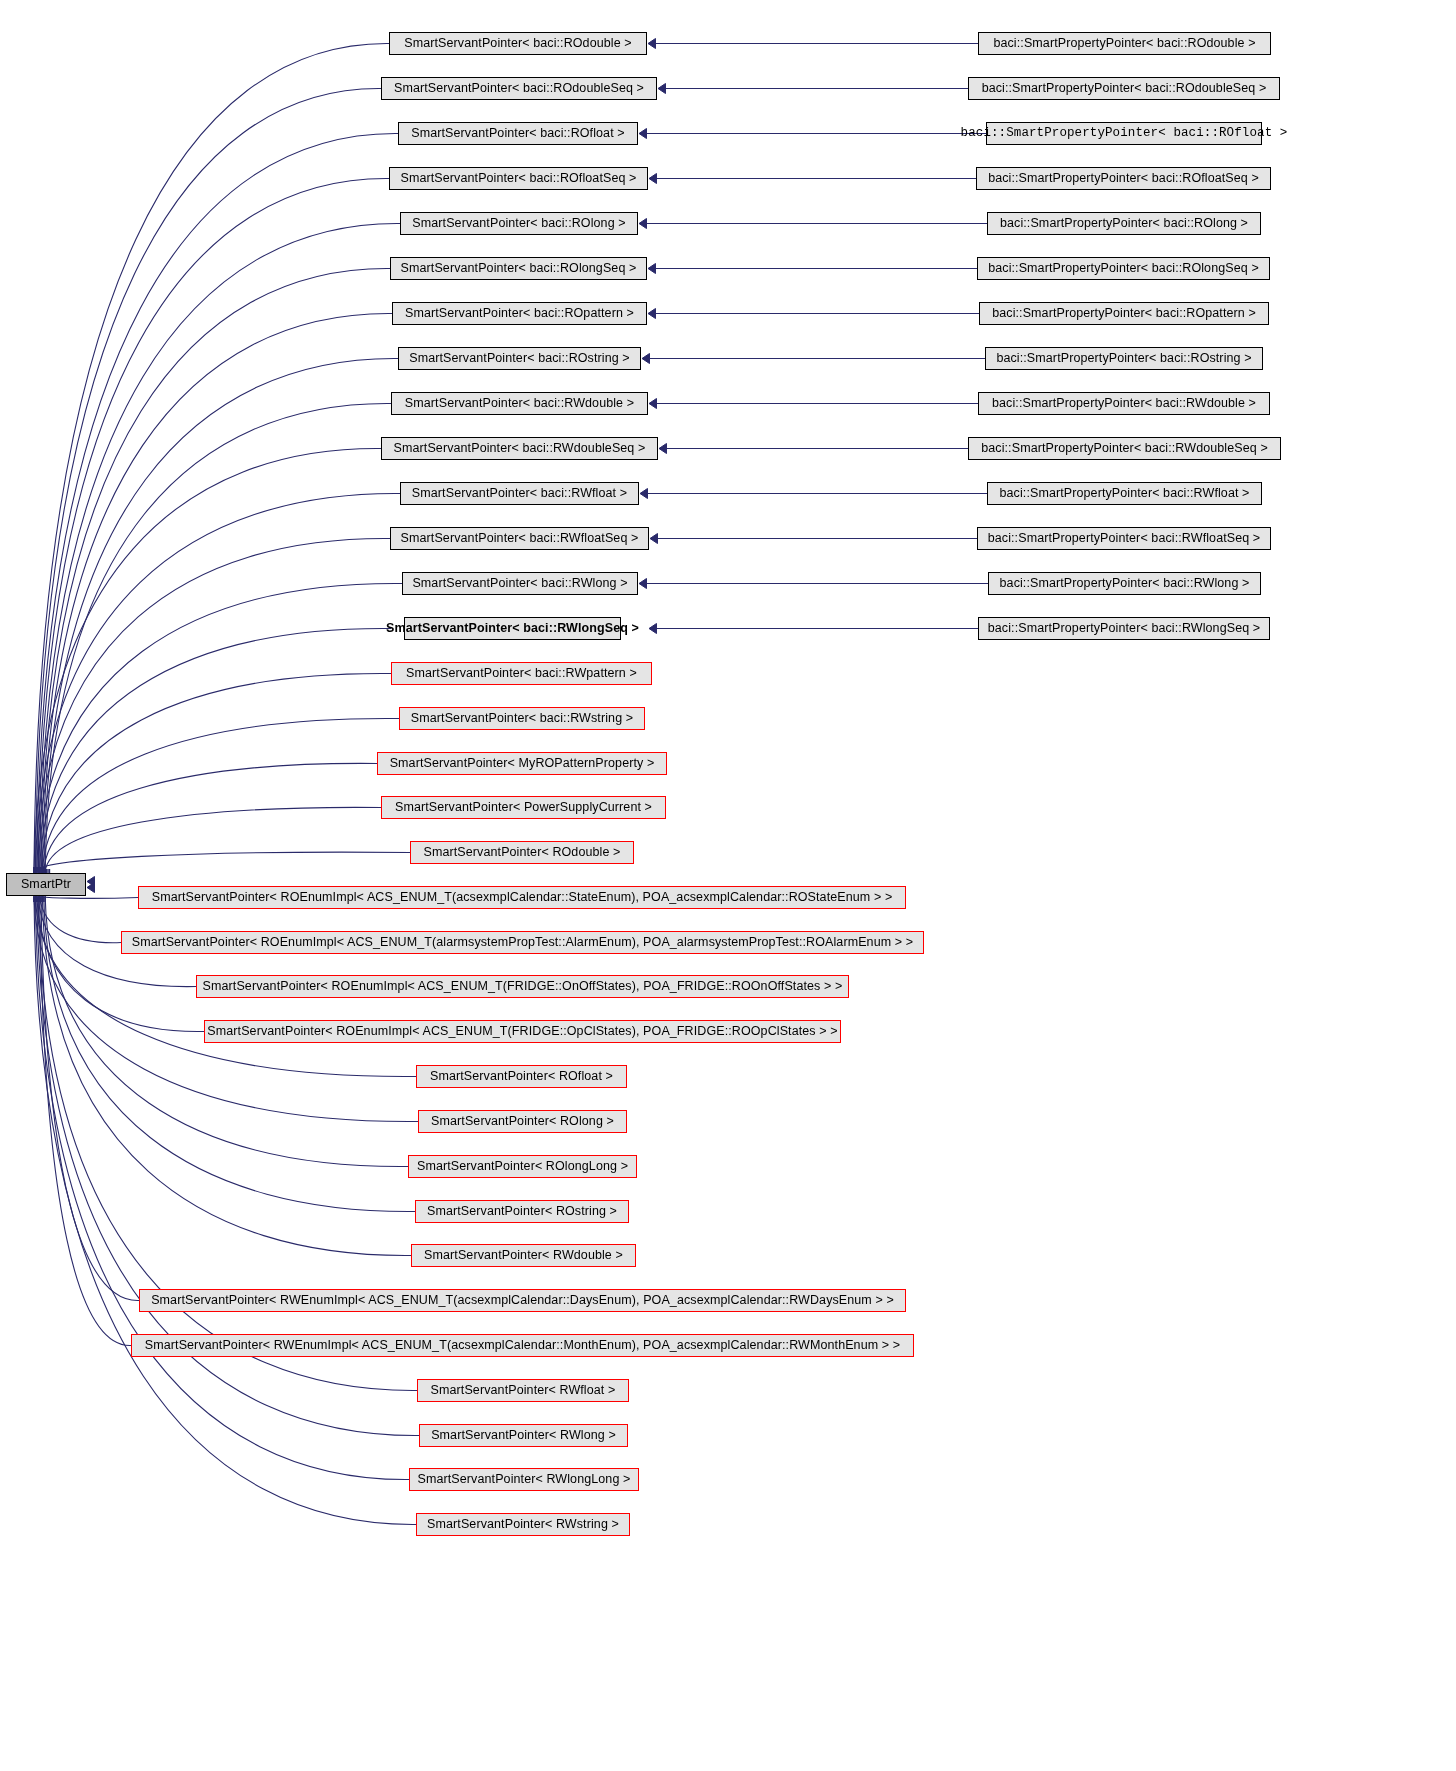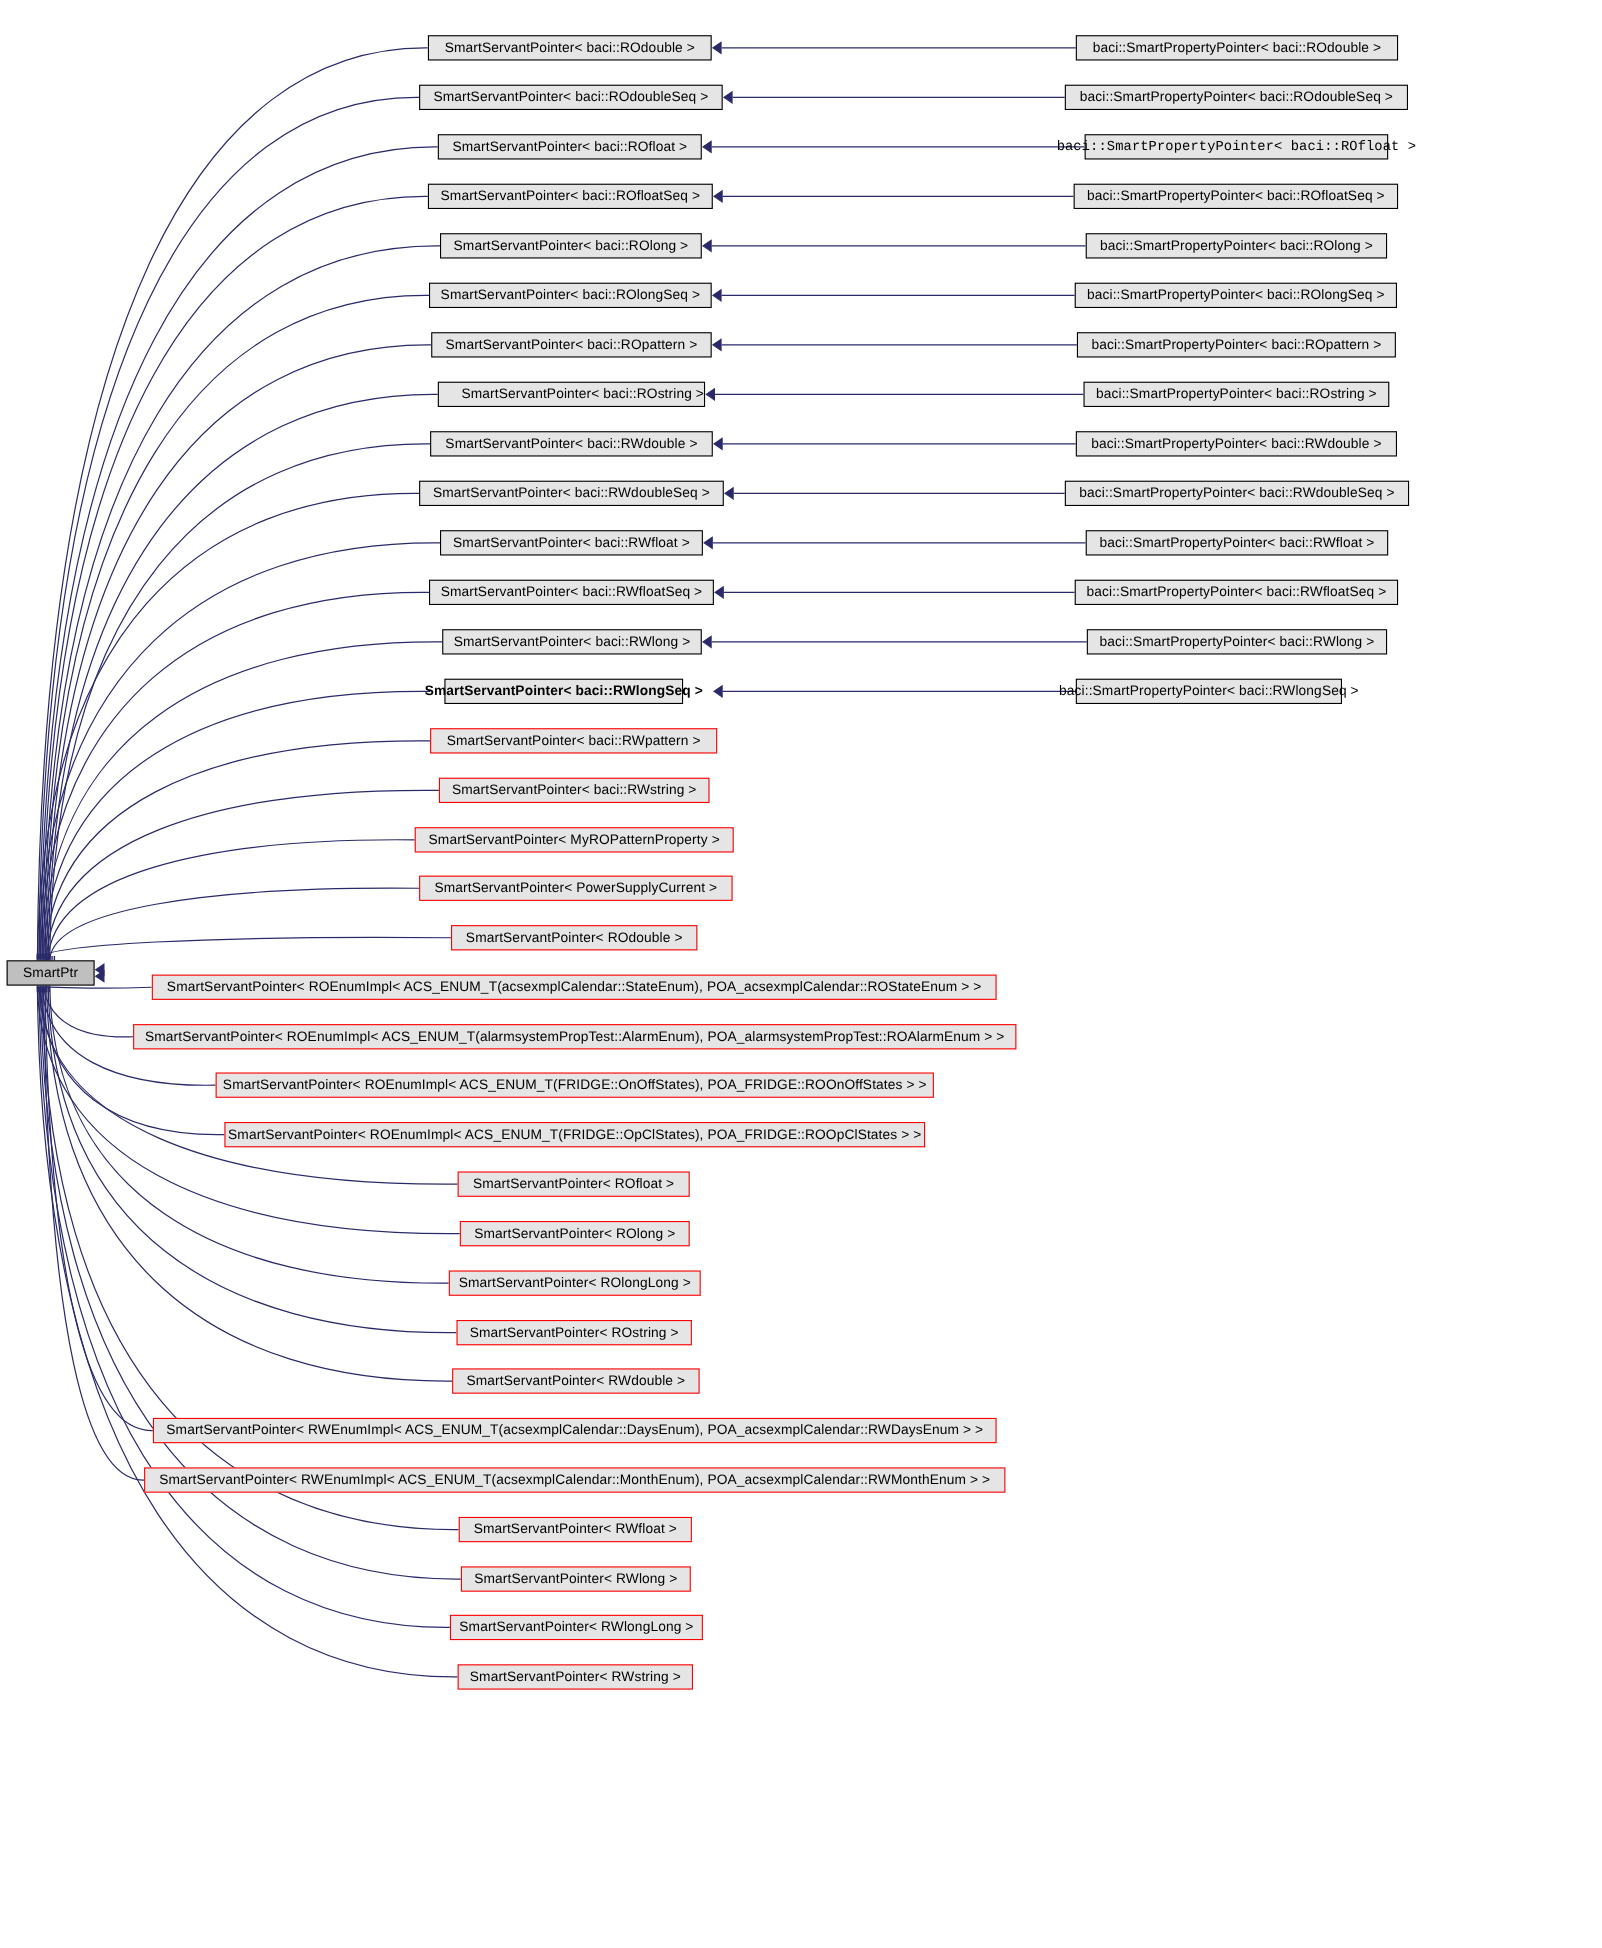--- a/index.html
+++ b/index.html
@@ -177,21 +177,21 @@
     </div>
     <div class="node" style="left: 400px; top: 212px; width: 238px;">
       <span class="node-label">SmartServantPointer&lt; baci::ROlong &gt;</span>
     </div>
     <div class="node" style="left: 390px; top: 257px; width: 257px;">
       <span class="node-label">SmartServantPointer&lt; baci::ROlongSeq &gt;</span>
     </div>
     <div class="node" style="left: 392px; top: 302px; width: 255px;">
       <span class="node-label">SmartServantPointer&lt; baci::ROpattern &gt;</span>
     </div>
-    <div class="node" style="left: 398px; top: 347px; width: 243px; justify-content: flex-end;">
+    <div class="node" style="left: 398px; top: 347px; width: 243px;">
       <span class="node-label">SmartServantPointer&lt; baci::ROstring &gt;</span>
     </div>
     <div class="node" style="left: 391px; top: 392px; width: 257px;">
       <span class="node-label">SmartServantPointer&lt; baci::RWdouble &gt;</span>
     </div>
     <div class="node" style="left: 381px; top: 437px; width: 277px;">
       <span class="node-label">SmartServantPointer&lt; baci::RWdoubleSeq &gt;</span>
     </div>
     <div class="node" style="left: 400px; top: 482px; width: 239px;">
       <span class="node-label">SmartServantPointer&lt; baci::RWfloat &gt;</span>
@@ -297,16 +297,16 @@
     </div>
     <div class="node" style="left: 987px; top: 482px; width: 275px;">
       <span class="node-label">baci::SmartPropertyPointer&lt; baci::RWfloat &gt;</span>
     </div>
     <div class="node" style="left: 977px; top: 527px; width: 294px;">
       <span class="node-label">baci::SmartPropertyPointer&lt; baci::RWfloatSeq &gt;</span>
     </div>
     <div class="node" style="left: 988px; top: 572px; width: 273px;">
       <span class="node-label">baci::SmartPropertyPointer&lt; baci::RWlong &gt;</span>
     </div>
-    <div class="node" style="left: 978px; top: 617px; width: 242px;">
+    <div class="node" style="left: 978px; top: 617px; width: 292px;">
       <span class="node-label">baci::SmartPropertyPointer&lt; baci::RWlongSeq &gt;</span>
     </div>
   </div>
 
 </body></html>

